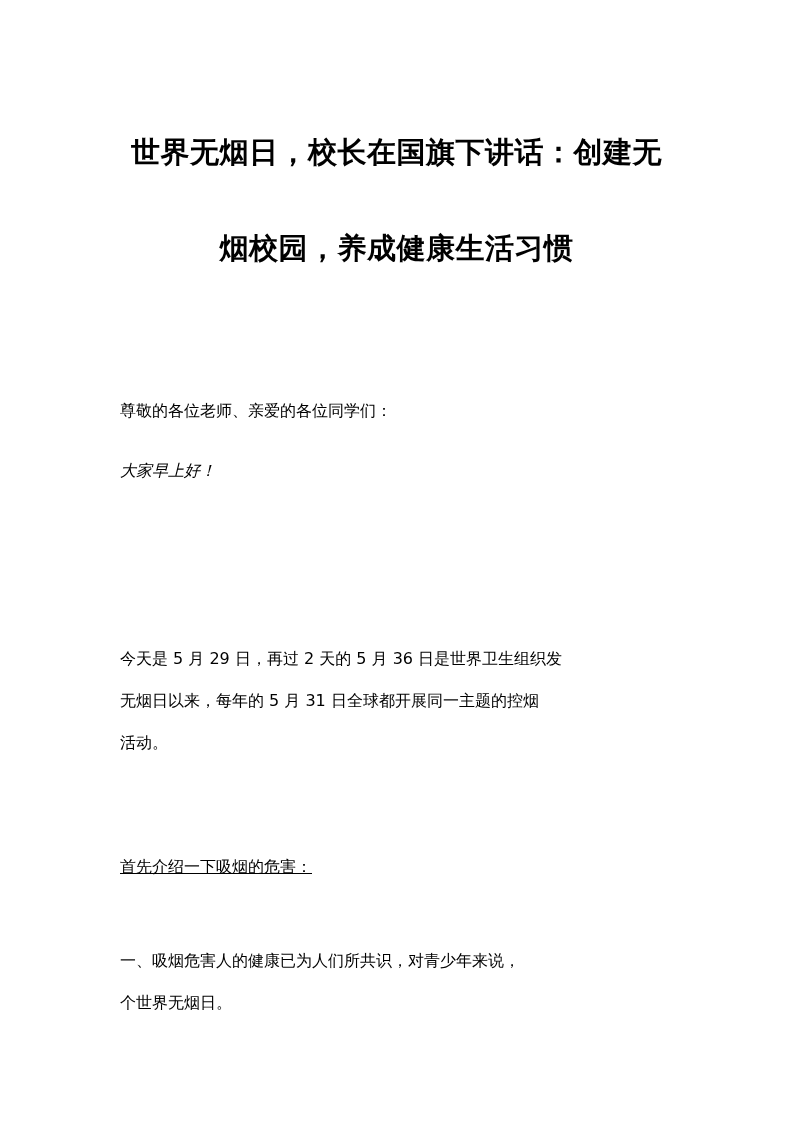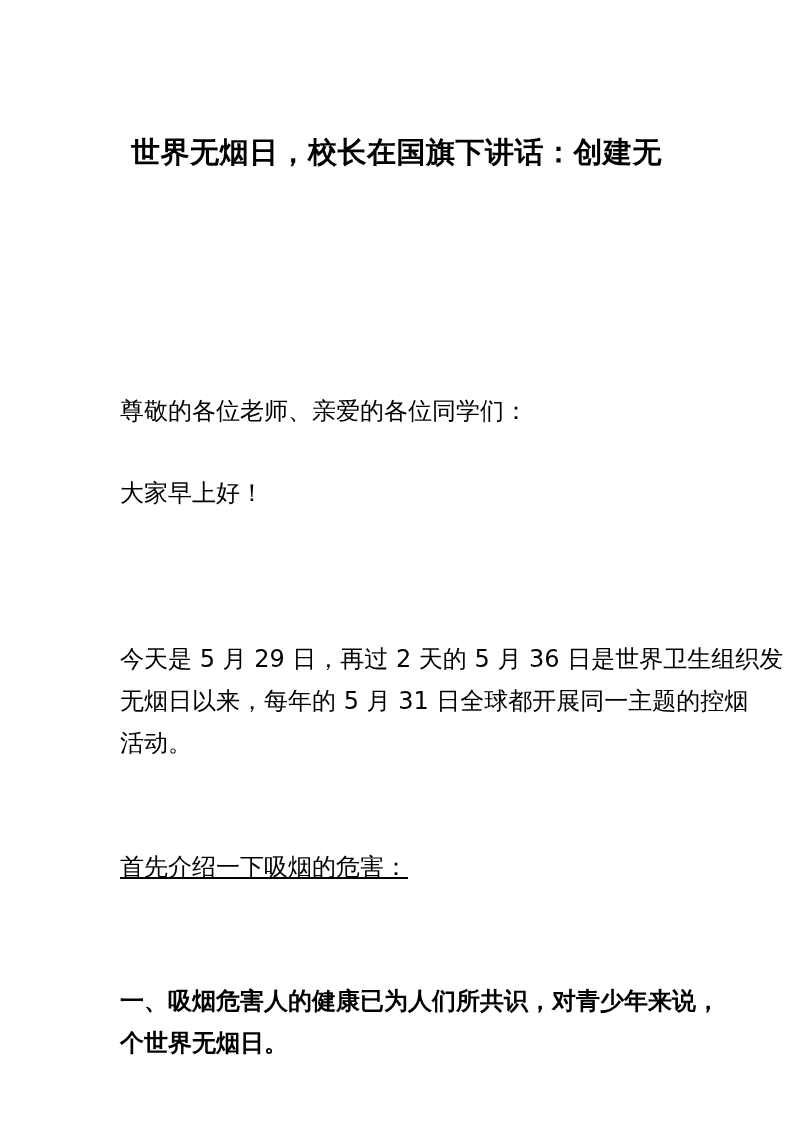--- a/index.html
+++ b/index.html
@@ -33,54 +33,55 @@
       line-height: 36px;
       letter-spacing: 0.5px;
       white-space: nowrap;
     }
     .title.l1 { top: 134px; }
     .title.l2 { top: 230px; }
     .para {
       position: absolute;
       left: 120px;
       width: 560px;
-      font-size: 24px;
+      font-size: 16px;
       line-height: 42px;
       margin: 0;
     }
     .para .line {
       display: block;
       white-space: nowrap;
       height: 42px;
     }
   </style>
 </head>
 <body>
 
 <div class="page">
 
   <div class="title l1">世界无烟日，校长在国旗下讲话：创建无</div>
+  <div class="title l2">烟校园，养成健康生活习惯</div>
 
   <p class="para" style="top:390px;">
     <span class="line">尊敬的各位老师、亲爱的各位同学们：</span>
   </p>
 
-  <p class="para" style="top:472px;">
+  <p class="para" style="top:450px;font-style:italic;">
     <span class="line">大家早上好！</span>
   </p>
 
 
   <p class="para" style="top:638px;">
     <span class="line">今天是 5 月 29 日，再过 2 天的 5 月 36 日是世界卫生组织发</span>
     <span class="line">无烟日以来，每年的 5 月 31 日全球都开展同一主题的控烟</span>
     <span class="line">活动。</span>
   </p>
 
   <p class="para" style="top:846px;text-decoration:underline;">
     <span class="line">首先介绍一下吸烟的危害：</span>
   </p>
 
-  <p class="para" style="top:980px;font-weight:bold;">
+  <p class="para" style="top:940px;">
     <span class="line">一、吸烟危害人的健康已为人们所共识，对青少年来说，</span>
     <span class="line">个世界无烟日。</span>
   </p>
 
 </div>
 
 </body></html>

